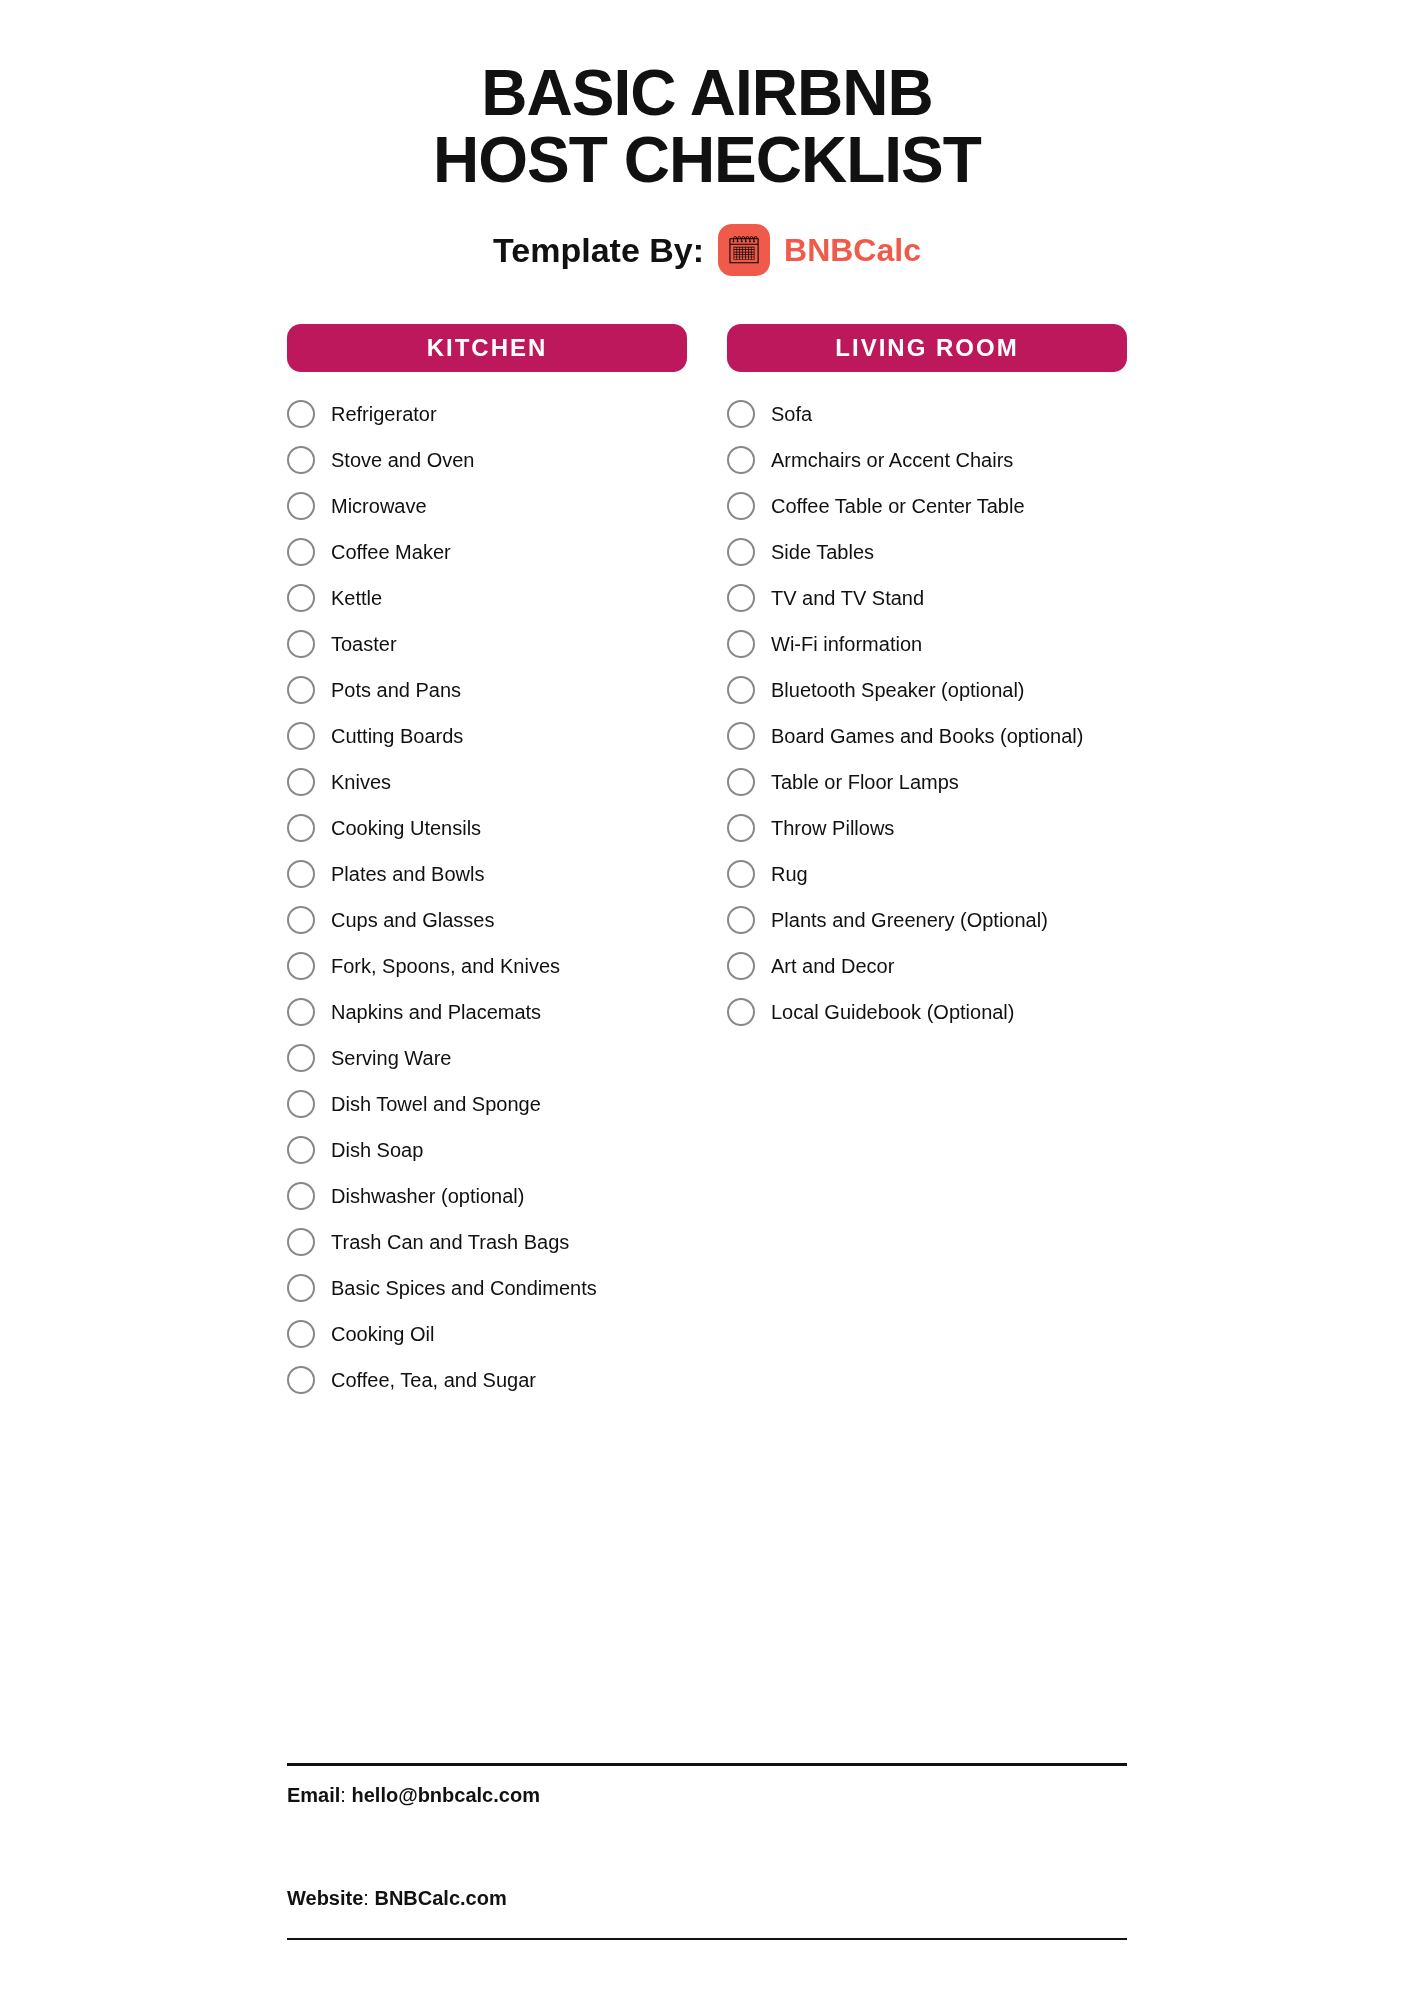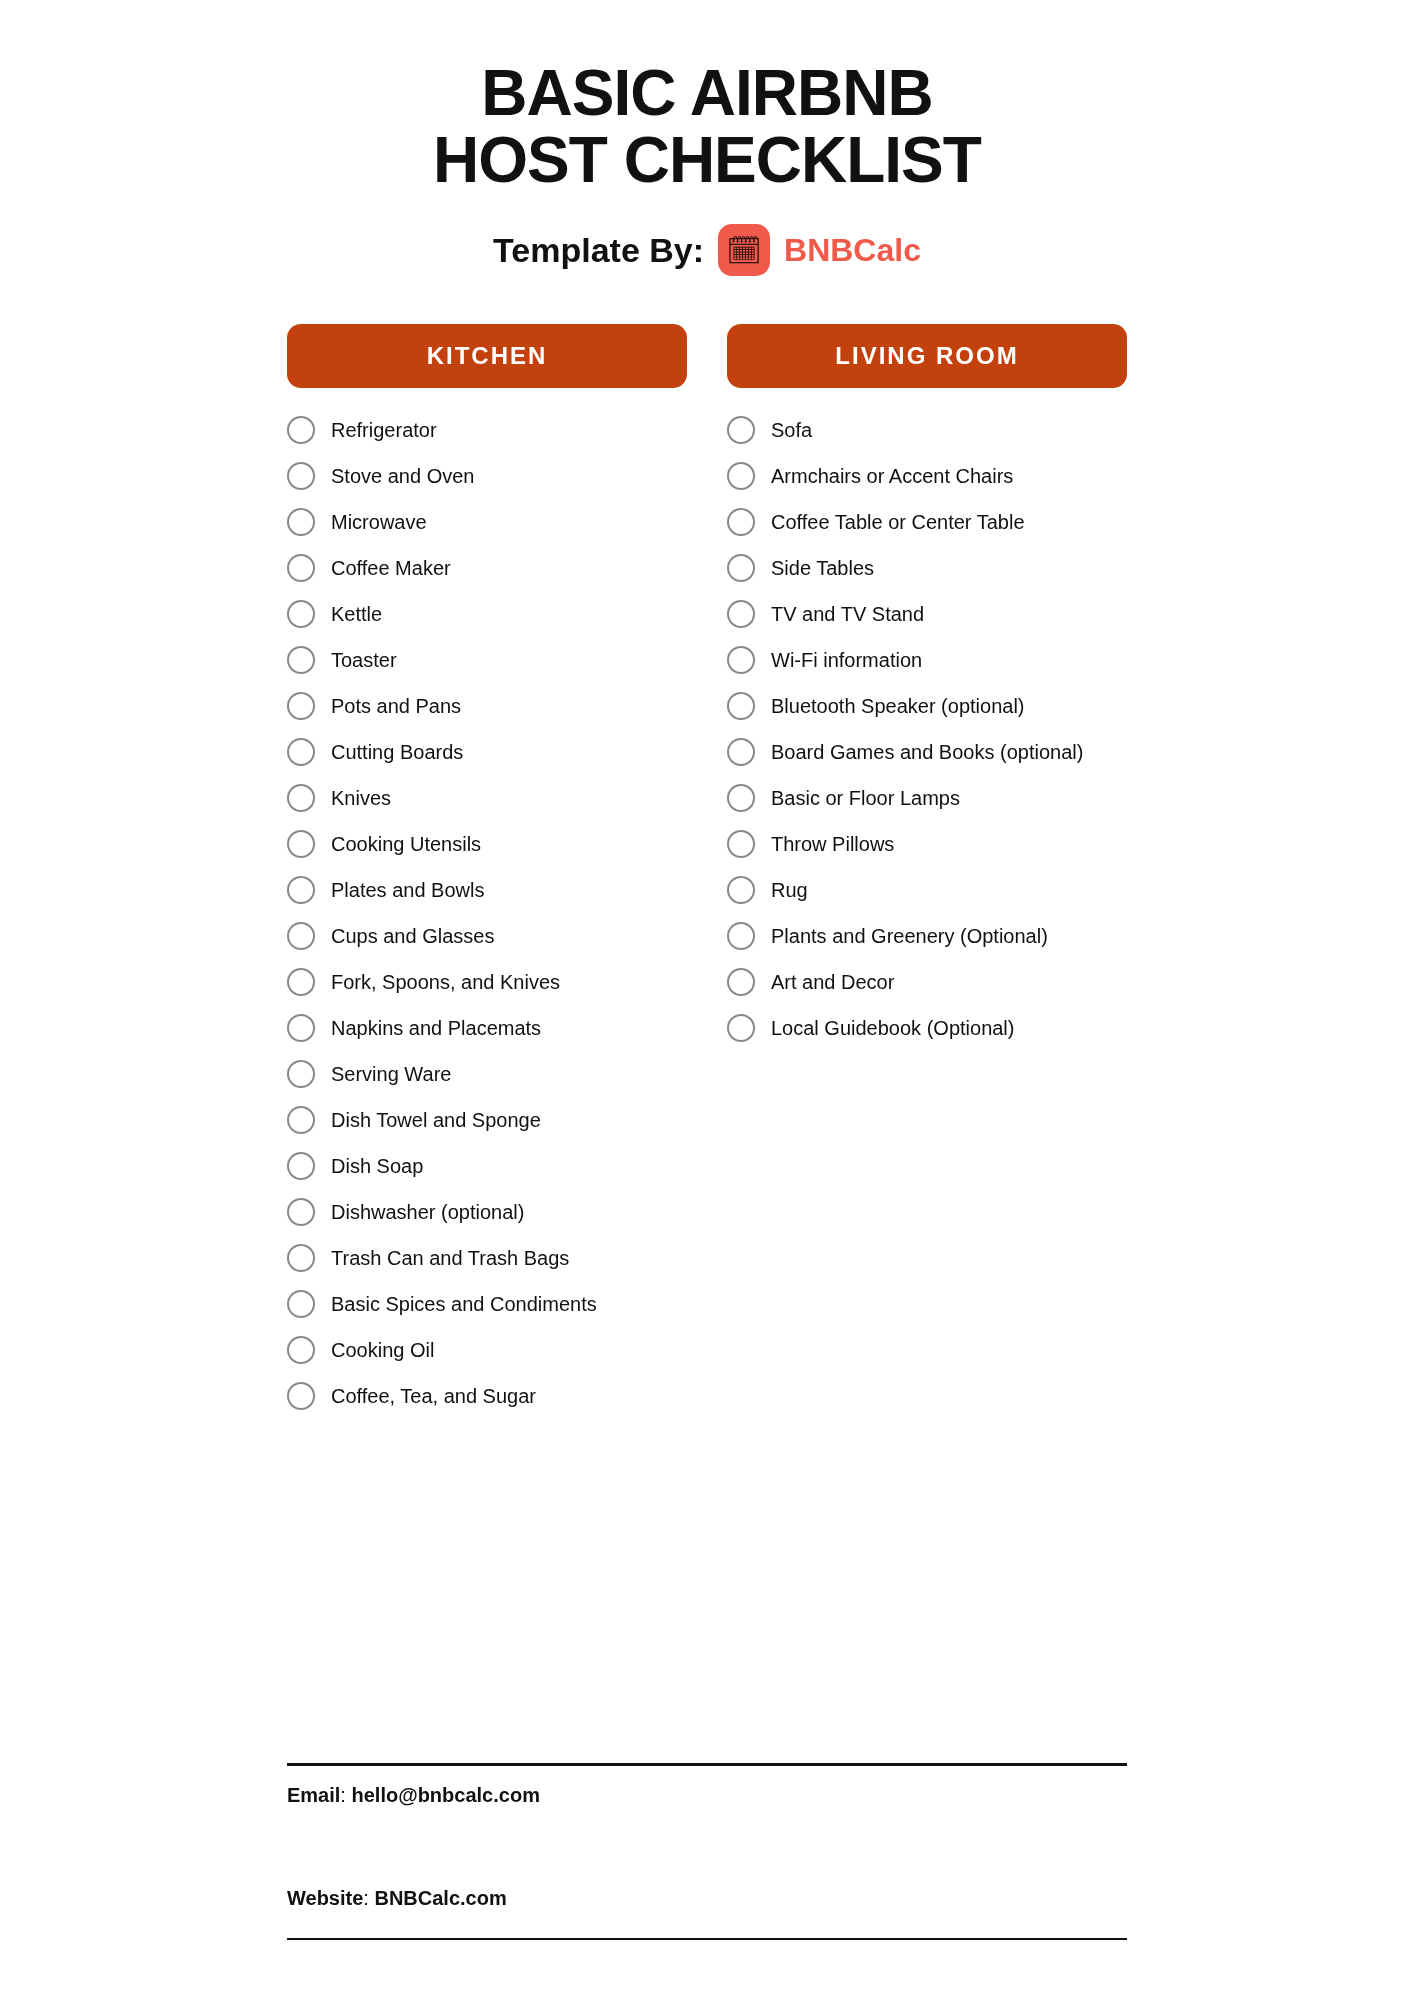--- a/index.html
+++ b/index.html
@@ -78,28 +78,28 @@
       width: 100%;
       gap: 40px;
       align-items: flex-start;
     }
 
     .column {
       flex: 1;
     }
 
     .section-header {
-      background: #c2410c;
+      background: #be185d;
       border-radius: 14px;
       color: #fff;
       font-size: 24px;
       font-weight: 700;
       letter-spacing: 2px;
       text-align: center;
-      padding: 18px 0;
+      padding: 10px 0;
       margin-bottom: 28px;
     }
 
     .checklist {
       list-style: none;
       padding: 0;
     }
 
     .checklist li {
       display: flex;
@@ -298,21 +298,21 @@
           <li>
             <span class="circle"></span>
             <span>Bluetooth Speaker (optional)</span>
           </li>
           <li>
             <span class="circle"></span>
             <span>Board Games and Books (optional)</span>
           </li>
           <li>
             <span class="circle"></span>
-            <span>Basic or Floor Lamps</span>
+            <span>Table or Floor Lamps</span>
           </li>
           <li>
             <span class="circle"></span>
             <span>Throw Pillows</span>
           </li>
           <li>
             <span class="circle"></span>
             <span>Rug</span>
           </li>
           <li>

